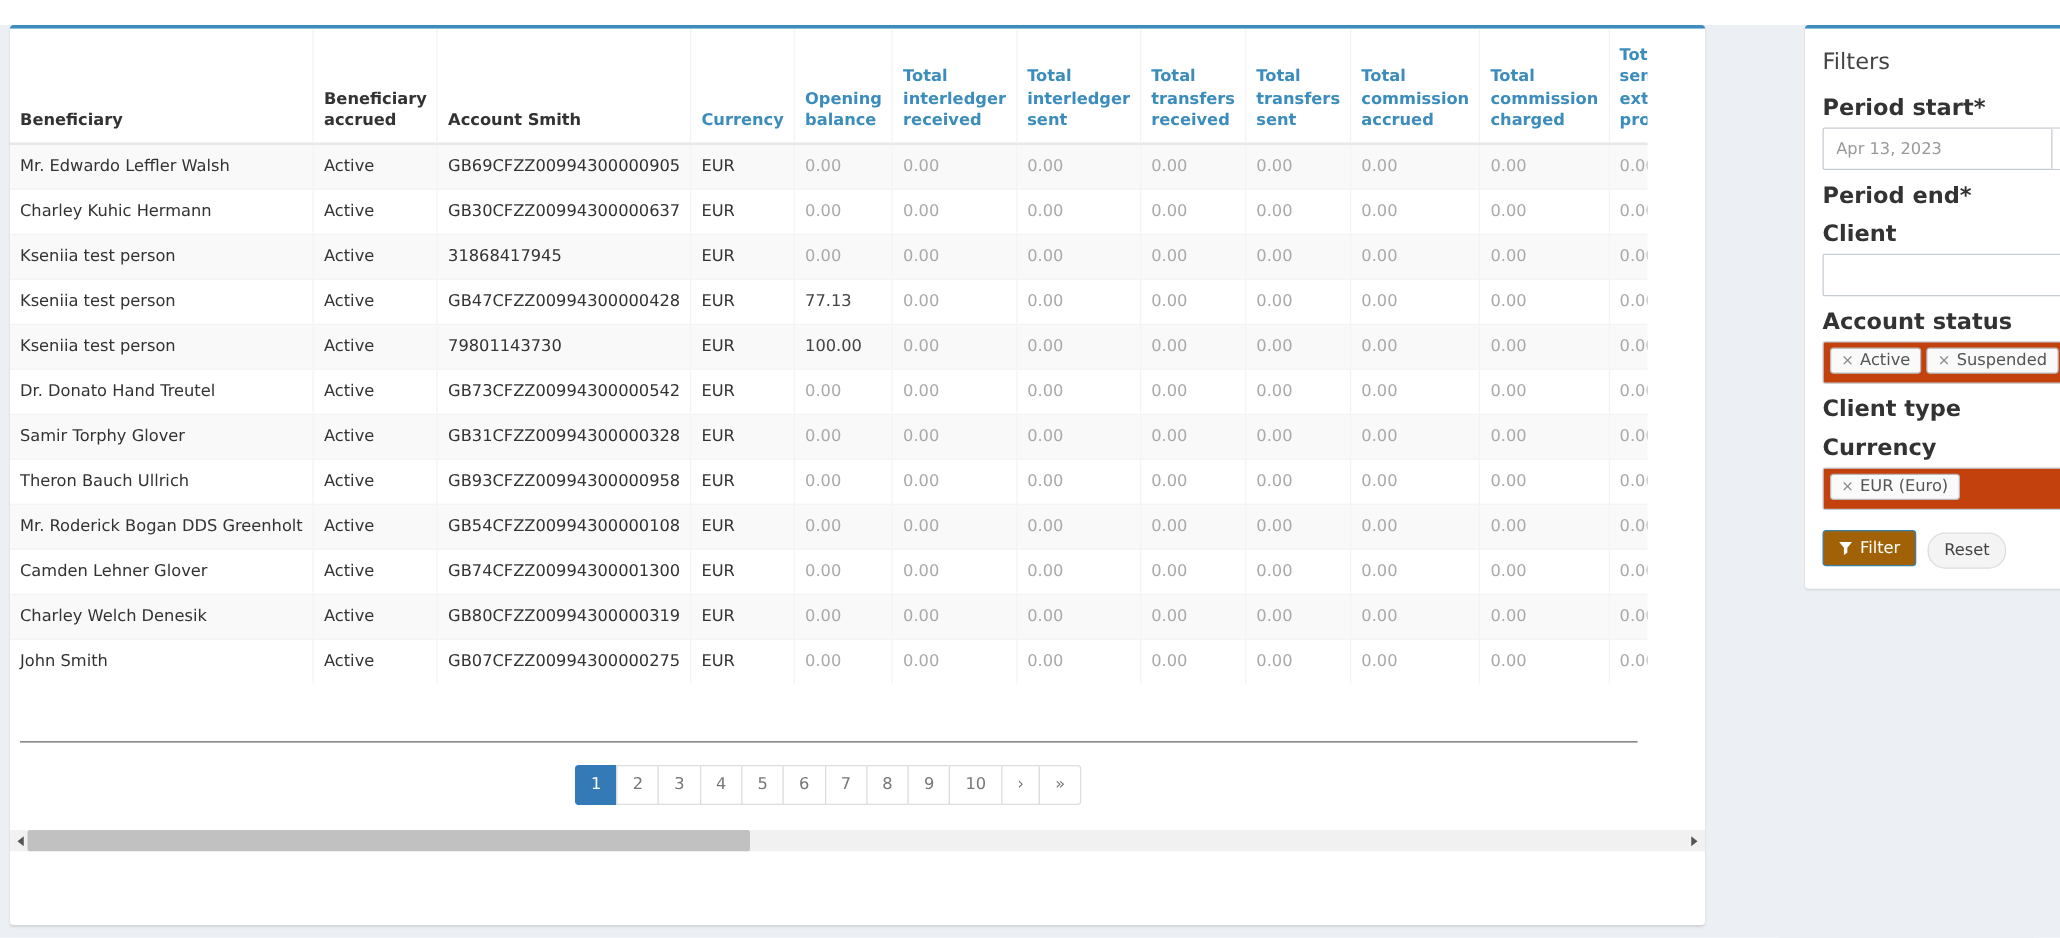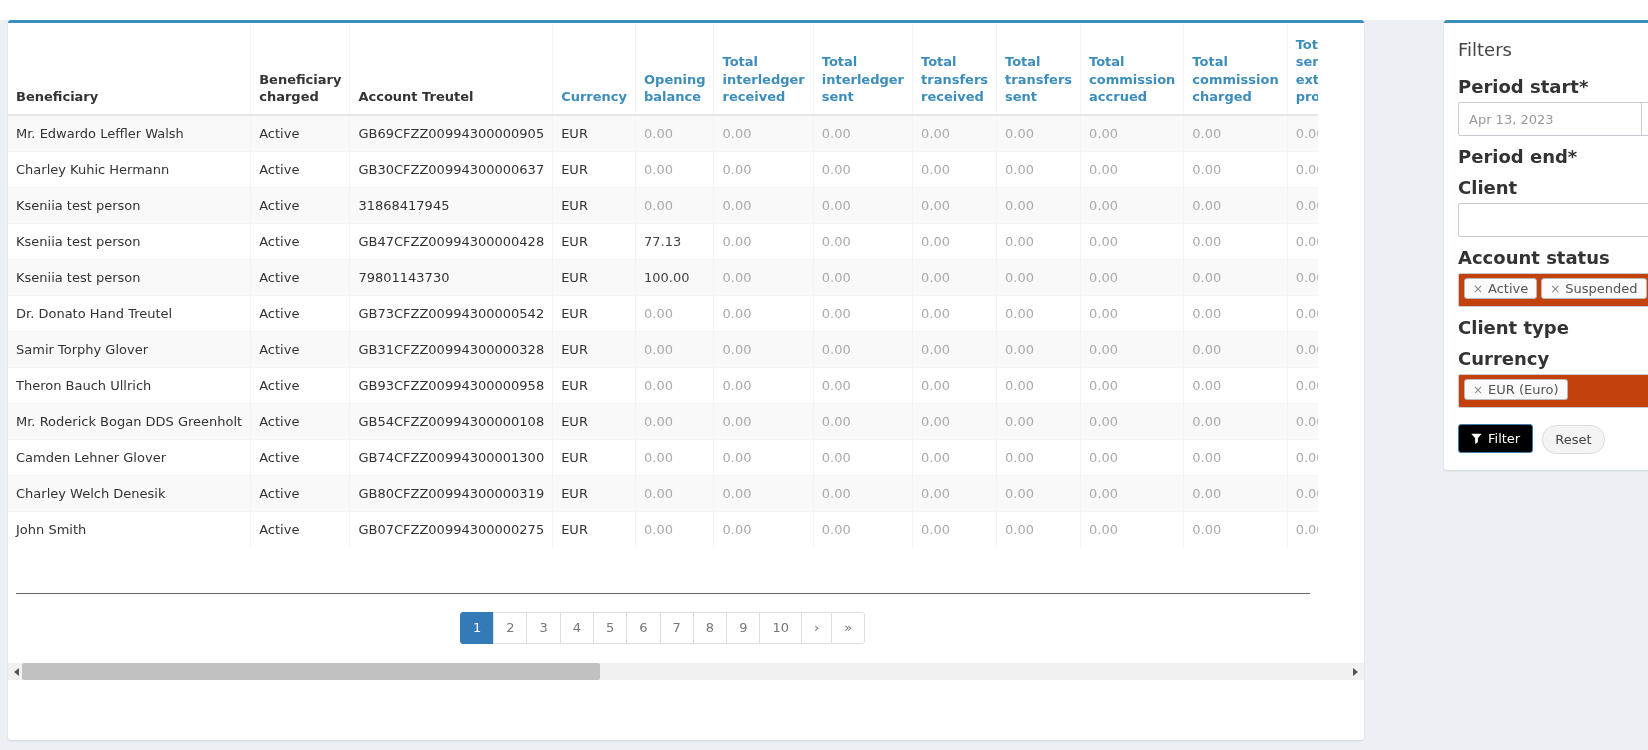--- a/index.html
+++ b/index.html
@@ -41,21 +41,21 @@
   .sb-arrow.left { left:0; } .sb-arrow.right { right:0; }
   .sb-arrow.left::before { content:""; border-right:5px solid #555; border-top:4px solid transparent; border-bottom:4px solid transparent; }
   .sb-arrow.right::before { content:""; border-left:5px solid #555; border-top:4px solid transparent; border-bottom:4px solid transparent; }
   .sb-thumb { position:absolute; top:0; left:14px; width:578px; height:17px; background:#c1c1c1; border-radius:2px; }
 
   
   .box-footer { padding:12px 12px 0 0; text-align:right; }
   .btn { display:inline-flex; align-items:center; gap:6px; padding:6px 12px; font-size:13px;
     border:1px solid #ddd; border-radius:3px; background:#f4f4f4; color:#444; cursor:pointer;
     font-family:"DejaVu Sans","Liberation Sans",sans-serif; }
-  .btn-primary { background:#000000; border-color:#367fa9; color:#fff; }
+  .btn-primary { background:#a16207; border-color:#367fa9; color:#fff; }
   .caret { display:inline-block; width:0; height:0; border-top:4px solid #444;
     border-left:4px solid transparent; border-right:4px solid transparent; margin-left:3px; }
 
   
   .filters-title { font-size:18px; color:#444; margin:4px 0 16px 0; font-weight:normal; }
   .flabel { font-weight:bold; font-size:18px; color:#333; margin:10px 0 5px 0; }
   .input-group { display:flex; border:1px solid #c6cbd1; border-radius:2px; height:34px; background:#fff; }
   .input-group input { flex:1; border:none; outline:none; padding:6px 10px; font-size:13px; color:#999;
     font-family:"DejaVu Sans","Liberation Sans",sans-serif; background:transparent; min-width:0; }
   .addon-btn { width:38px; border:none; border-left:1px solid #c6cbd1; background:#fff; color:#333;
@@ -87,22 +87,22 @@
           <col style="width: 90px;">
           <col style="width: 78px;">
           <col style="width: 74px;">
           <col style="width: 96px;">
           <col style="width: 96px;">
           <col style="width: 82px;">
         </colgroup>
       <thead>
           <tr id="report-head">
             <th>Beneficiary</th>
-            <th>Beneficiary charged</th>
-            <th>Account Treutel</th>
+            <th>Beneficiary accrued</th>
+            <th>Account Smith</th>
             <th class="link">Currency</th>
             <th class="link">Opening balance</th>
             <th class="link">Total interledger received</th>
             <th class="link">Total interledger sent</th>
             <th class="link">Total transfers received</th>
             <th class="link">Total transfers sent</th>
             <th class="link">Total commission accrued</th>
             <th class="link">Total commission charged</th>
             <th class="link">Total sent via external providers</th>
           </tr>

